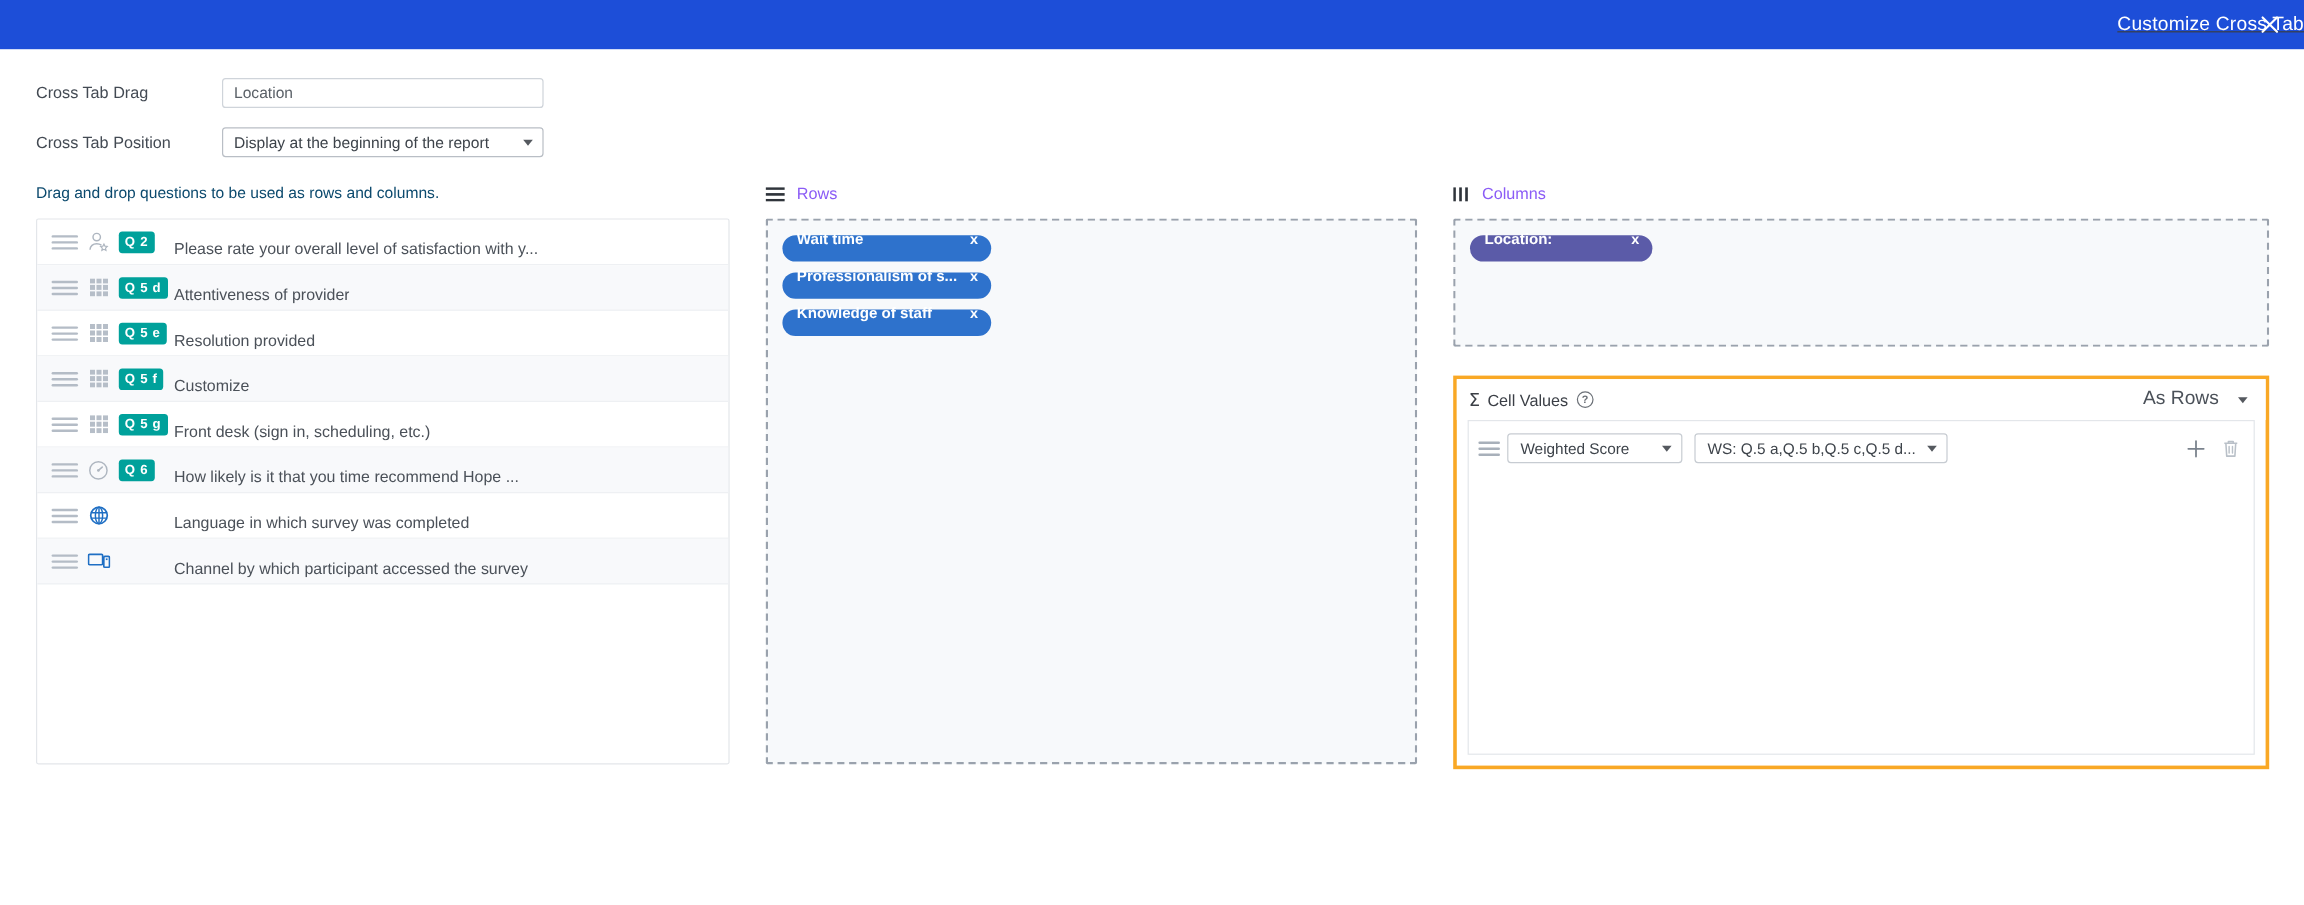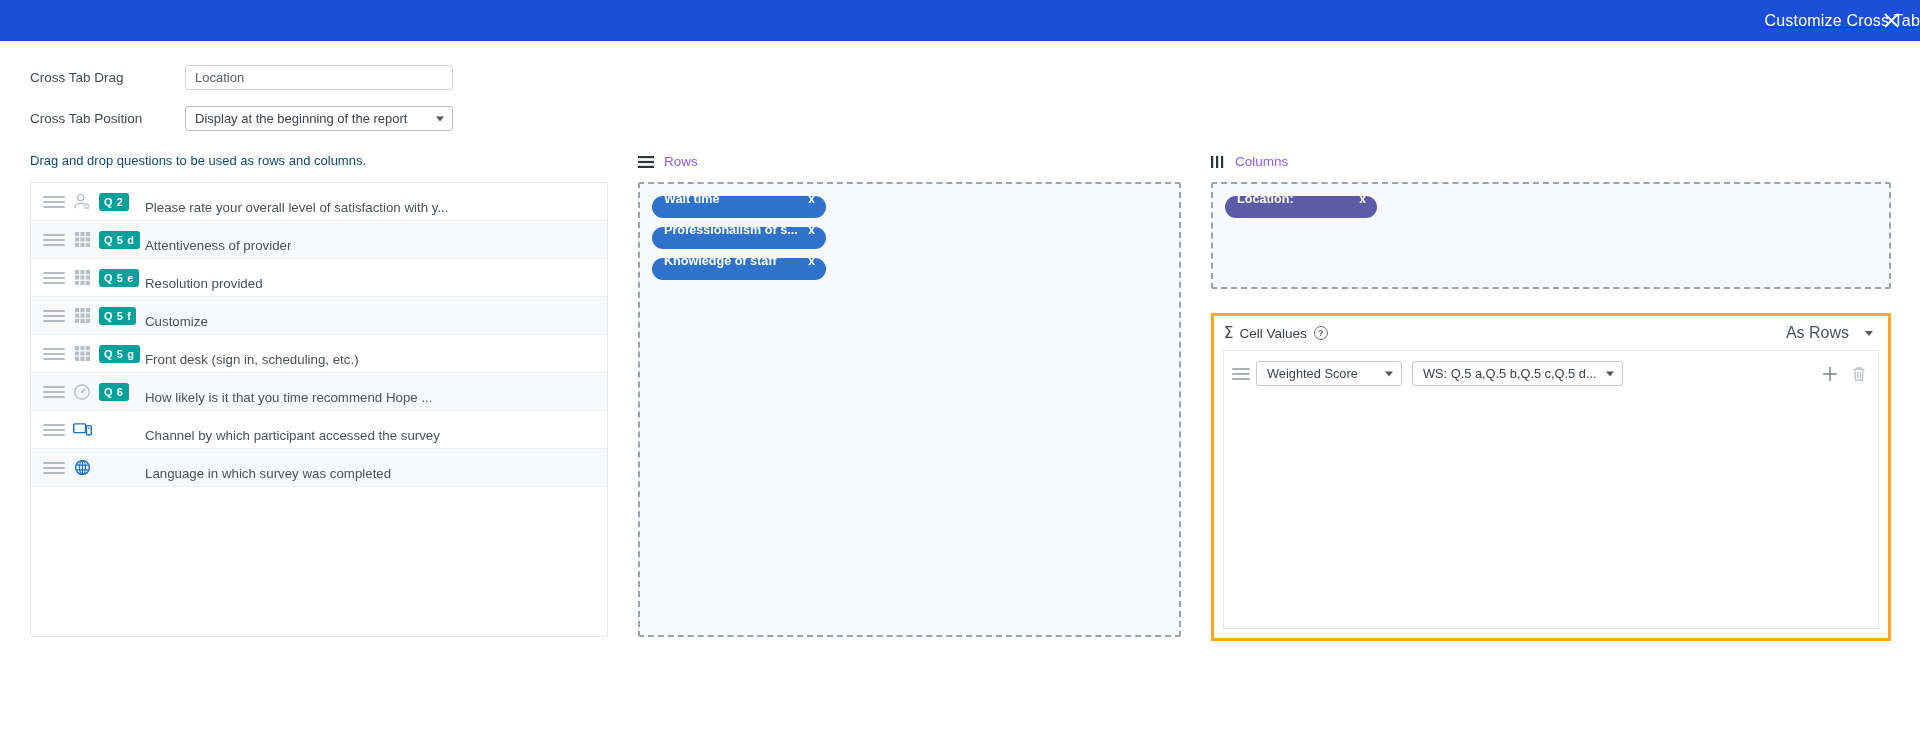--- a/index.html
+++ b/index.html
@@ -383,44 +383,44 @@
           </span>
      <span class="qtext">How likely is it that you time recommend Hope ...</span>
         </div>
         <div class="qrow">
           <span class="grip">
             <i></i>
             <i></i>
             <i></i>
           </span>
      <span class="qicon">
+            <svg width="17" height="17" viewBox="0 0 18 18">
+      <circle cx="9" cy="9" r="7.3" fill="none" stroke="#1f6fc4" stroke-width="1.5"></circle>
+      <ellipse cx="9" cy="9" rx="3.2" ry="7.3" fill="none" stroke="#1f6fc4" stroke-width="1.3"></ellipse>
+      <path d="M1.9 6.6h14.2M1.9 11.4h14.2M9 1.7v14.6" stroke="#1f6fc4" stroke-width="1.3"></path>
+    </svg>
+          </span>
+     <span class="qbadge-slot"></span>
+     <span class="qtext">Language in which survey was completed</span>
+        </div>
+        <div class="qrow">
+          <span class="grip">
+            <i></i>
+            <i></i>
+            <i></i>
+          </span>
+     <span class="qicon">
             <svg width="19" height="15" viewBox="0 0 20 15">
       <rect x="0.8" y="1.6" width="12.4" height="9.2" rx="1" fill="none" stroke="#1f6fc4" stroke-width="1.5"></rect>
       <rect x="14.2" y="3.4" width="5" height="9.6" rx="1" fill="none" stroke="#1f6fc4" stroke-width="1.5"></rect>
       <rect x="16.0" y="5.2" width="1.5" height="1.5" fill="#1f6fc4"></rect>
     </svg>
           </span>
      <span class="qbadge-slot"></span>
      <span class="qtext">Channel by which participant accessed the survey</span>
-        </div>
-        <div class="qrow">
-          <span class="grip">
-            <i></i>
-            <i></i>
-            <i></i>
-          </span>
-     <span class="qicon">
-            <svg width="17" height="17" viewBox="0 0 18 18">
-      <circle cx="9" cy="9" r="7.3" fill="none" stroke="#1f6fc4" stroke-width="1.5"></circle>
-      <ellipse cx="9" cy="9" rx="3.2" ry="7.3" fill="none" stroke="#1f6fc4" stroke-width="1.3"></ellipse>
-      <path d="M1.9 6.6h14.2M1.9 11.4h14.2M9 1.7v14.6" stroke="#1f6fc4" stroke-width="1.3"></path>
-    </svg>
-          </span>
-     <span class="qbadge-slot"></span>
-     <span class="qtext">Language in which survey was completed</span>
         </div>
       </div>
   </div>
 
   <div class="col-mid">
     <div class="zone-head">
       <svg width="16" height="12" viewBox="0 0 16 12">
         <rect x="0" y="0" width="16" height="2.2" fill="#2f343b"></rect>
         <rect x="0" y="4.9" width="16" height="2.2" fill="#2f343b"></rect>
         <rect x="0" y="9.8" width="16" height="2.2" fill="#2f343b"></rect>

